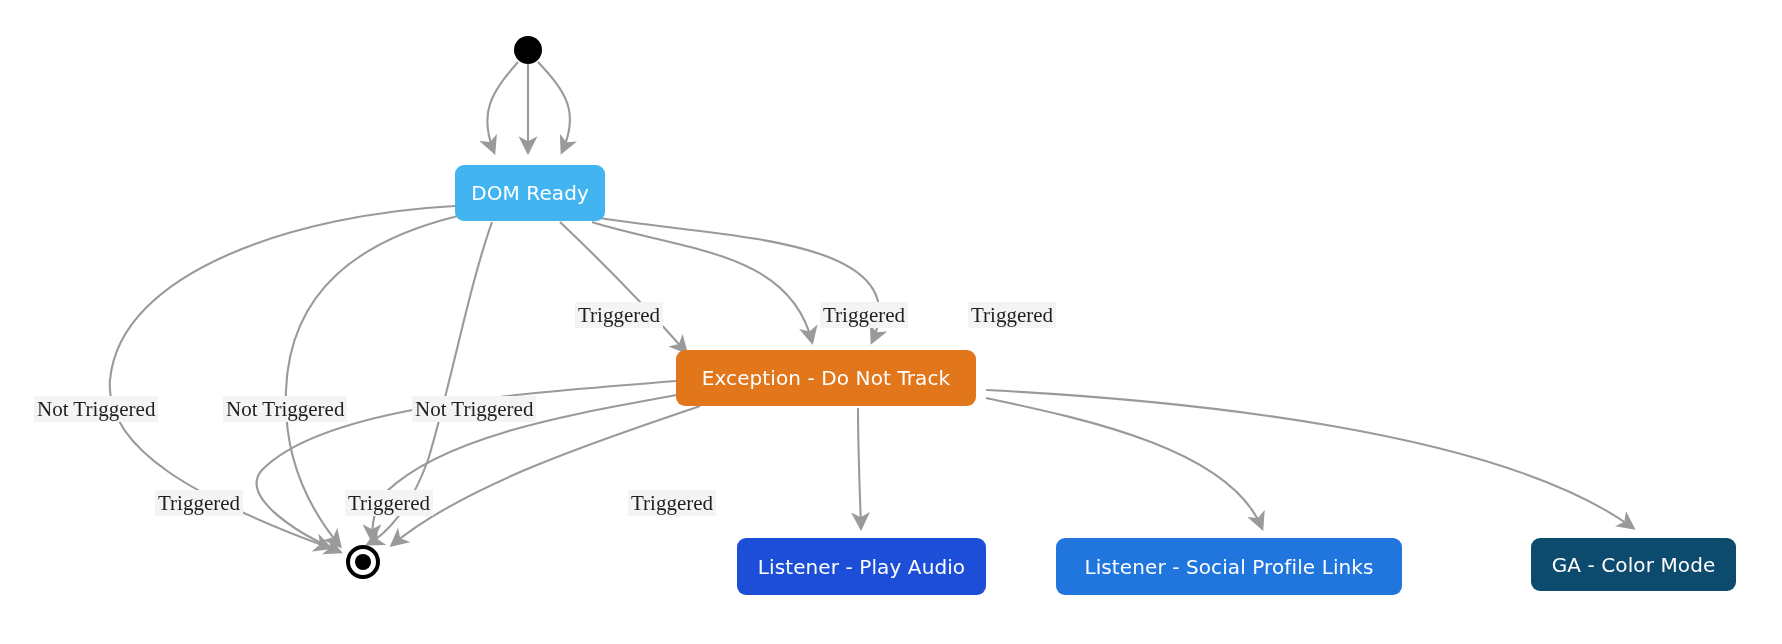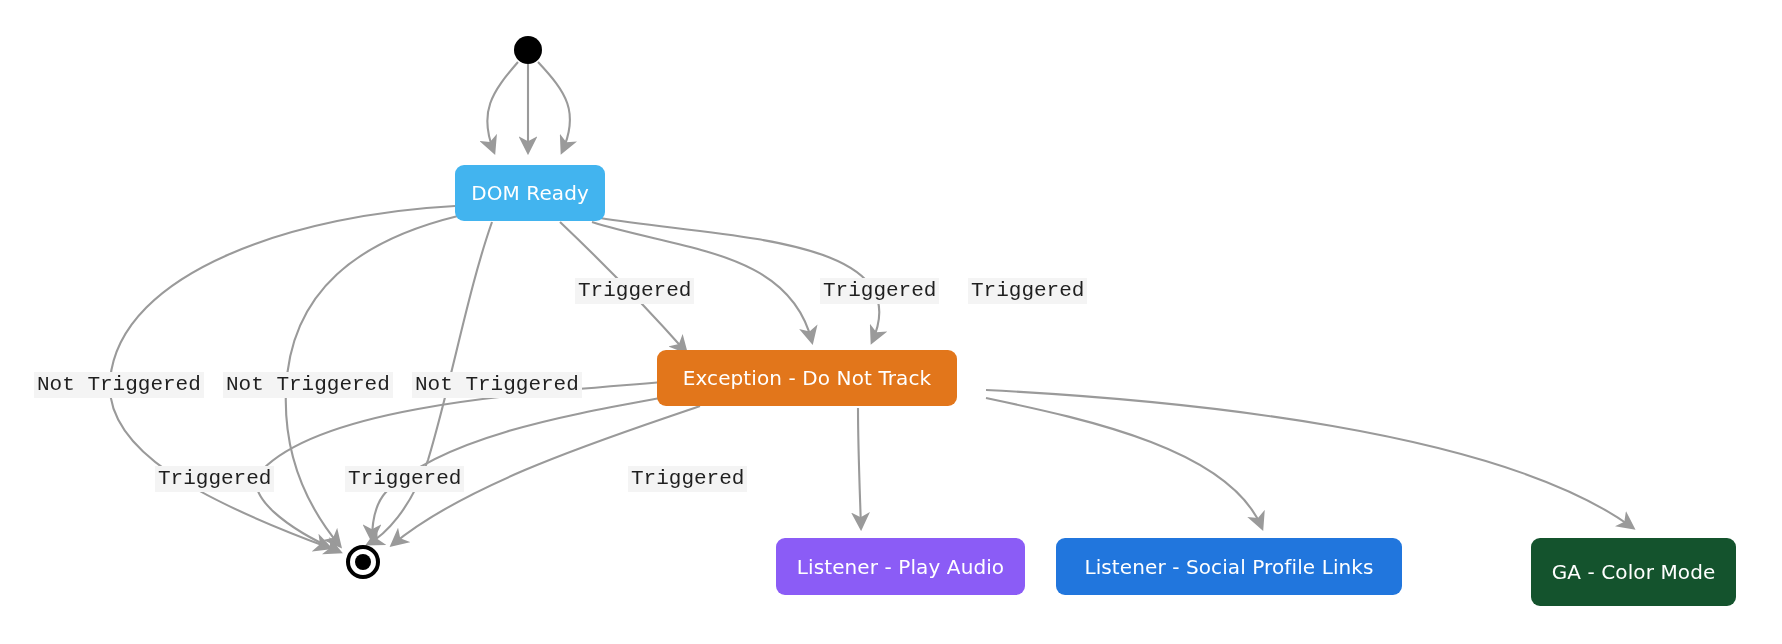--- a/index.html
+++ b/index.html
@@ -38,25 +38,26 @@
     font-family: "DejaVu Sans", sans-serif;
     letter-spacing: 0.1px;
     white-space: nowrap;
     z-index: 3;
   }
   .edge-label {
     position: absolute;
     background: #f4f4f4;
     color: #1f1f1f;
     font-size: 21px;
-    font-family: Liberation Mono, monospace;
+    font-family: Liberation Serif, serif;
     line-height: 1.15;
     padding: 1px 3px;
     white-space: nowrap;
     z-index: 4;
+    margin-top: 24px;
   }
   .marker-node {
     position: absolute;
     z-index: 3;
   }
 </style>
 </head>
 <body>
 
 <div id="canvas">
@@ -98,33 +99,33 @@
       <path d="M 986 390 C 1180 400, 1500 430, 1633 528"></path>
     </g>
   </svg>
 
   <div class="marker-node" style="left:514px; top:36px; width:28px; height:28px; border-radius:50%; background:#000000;"></div>
 
   <div class="node" style="left:455px; top:165px; width:150px; height:56px; background:#42b4ef;">
     <span>DOM Ready</span>
   </div>
 
-  <div class="node" style="left:657px; top:350px; width:300px; height:56px; background:#e2761b;">
+  <div class="node" style="left:676px; top:350px; width:300px; height:56px; background:#e2761b;">
     <span>Exception - Do Not Track</span>
   </div>
 
-  <div class="node" style="left:737px; top:538px; width:249px; height:57px; background:#8b5cf6;margin-left:39px;">
+  <div class="node" style="left:737px; top:538px; width:249px; height:57px; background:#1d4ed8;">
     <span>Listener - Play Audio</span>
   </div>
 
   <div class="node" style="left:1056px; top:538px; width:346px; height:57px; background:#2176dd;">
     <span>Listener - Social Profile Links</span>
   </div>
 
-  <div class="node" style="left:1531px; top:538px; width:205px; height:68px; background:#14532d;">
+  <div class="node" style="left:1531px; top:538px; width:205px; height:53px; background:#0c4a6e;">
     <span>GA - Color Mode</span>
   </div>
 
   <div class="marker-node" style="left:346px; top:545px; width:34px; height:34px; border-radius:50%; background:#ffffff; border:4px solid #000000; box-sizing:border-box;">
     <div style="position:absolute; left:5px; top:5px; width:16px; height:16px; border-radius:50%; background:#000000;"></div>
   </div>
 
   <div class="edge-label" style="left:34px; top:372px;">Not Triggered</div>
   <div class="edge-label" style="left:223px; top:372px;">Not Triggered</div>
   <div class="edge-label" style="left:412px; top:372px;">Not Triggered</div>

